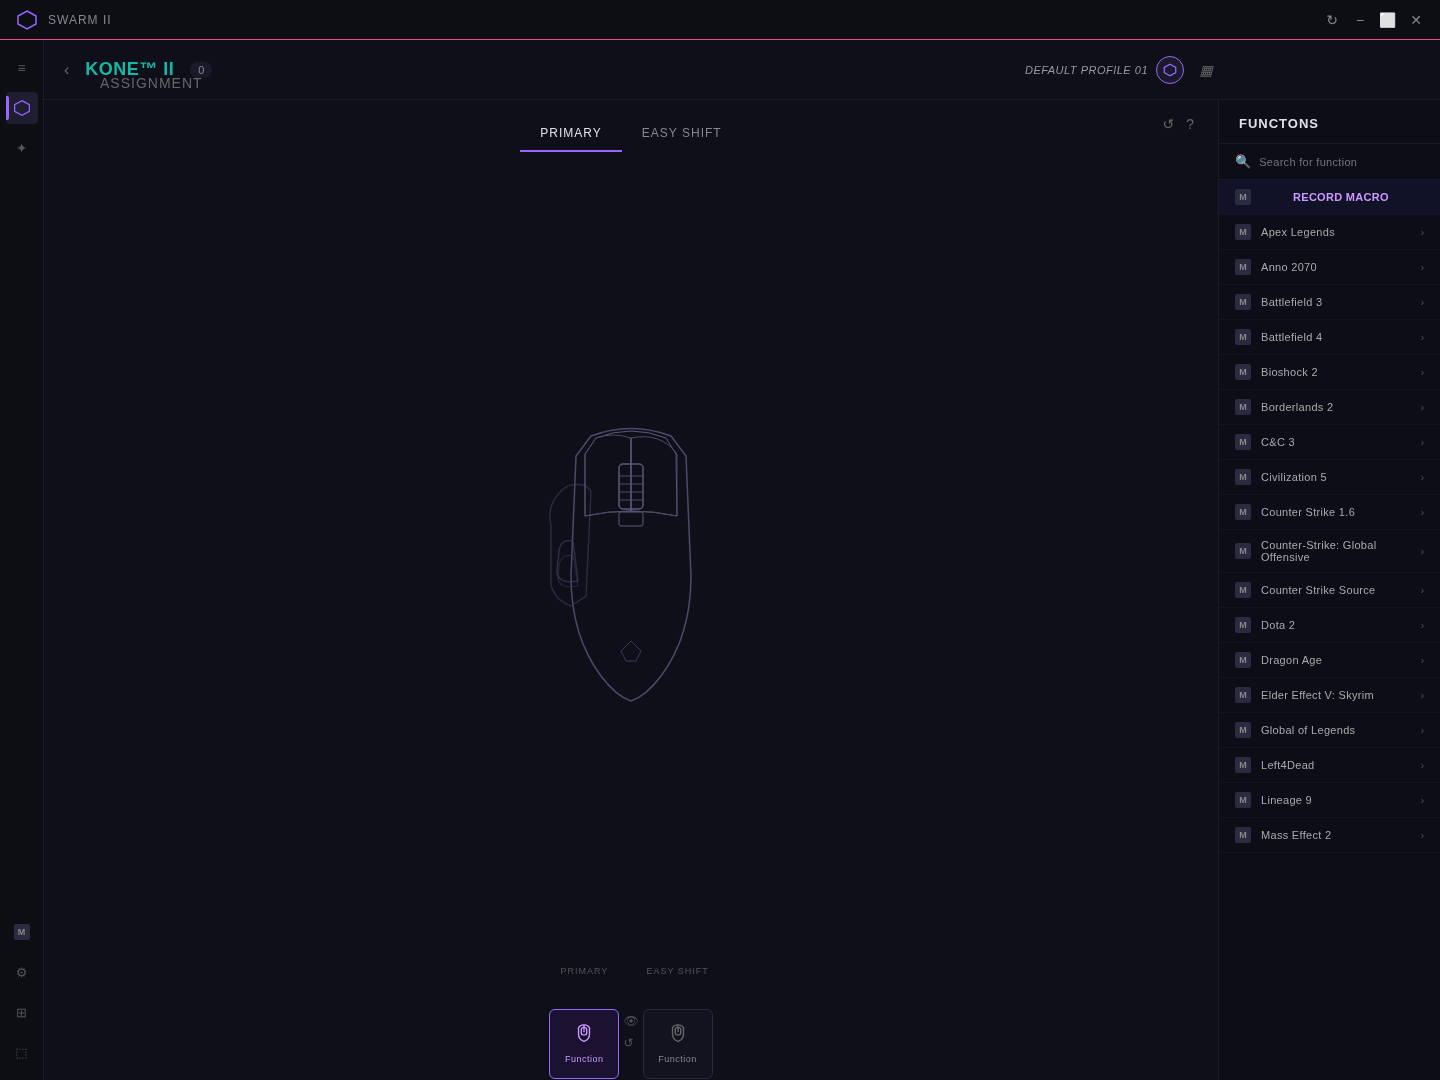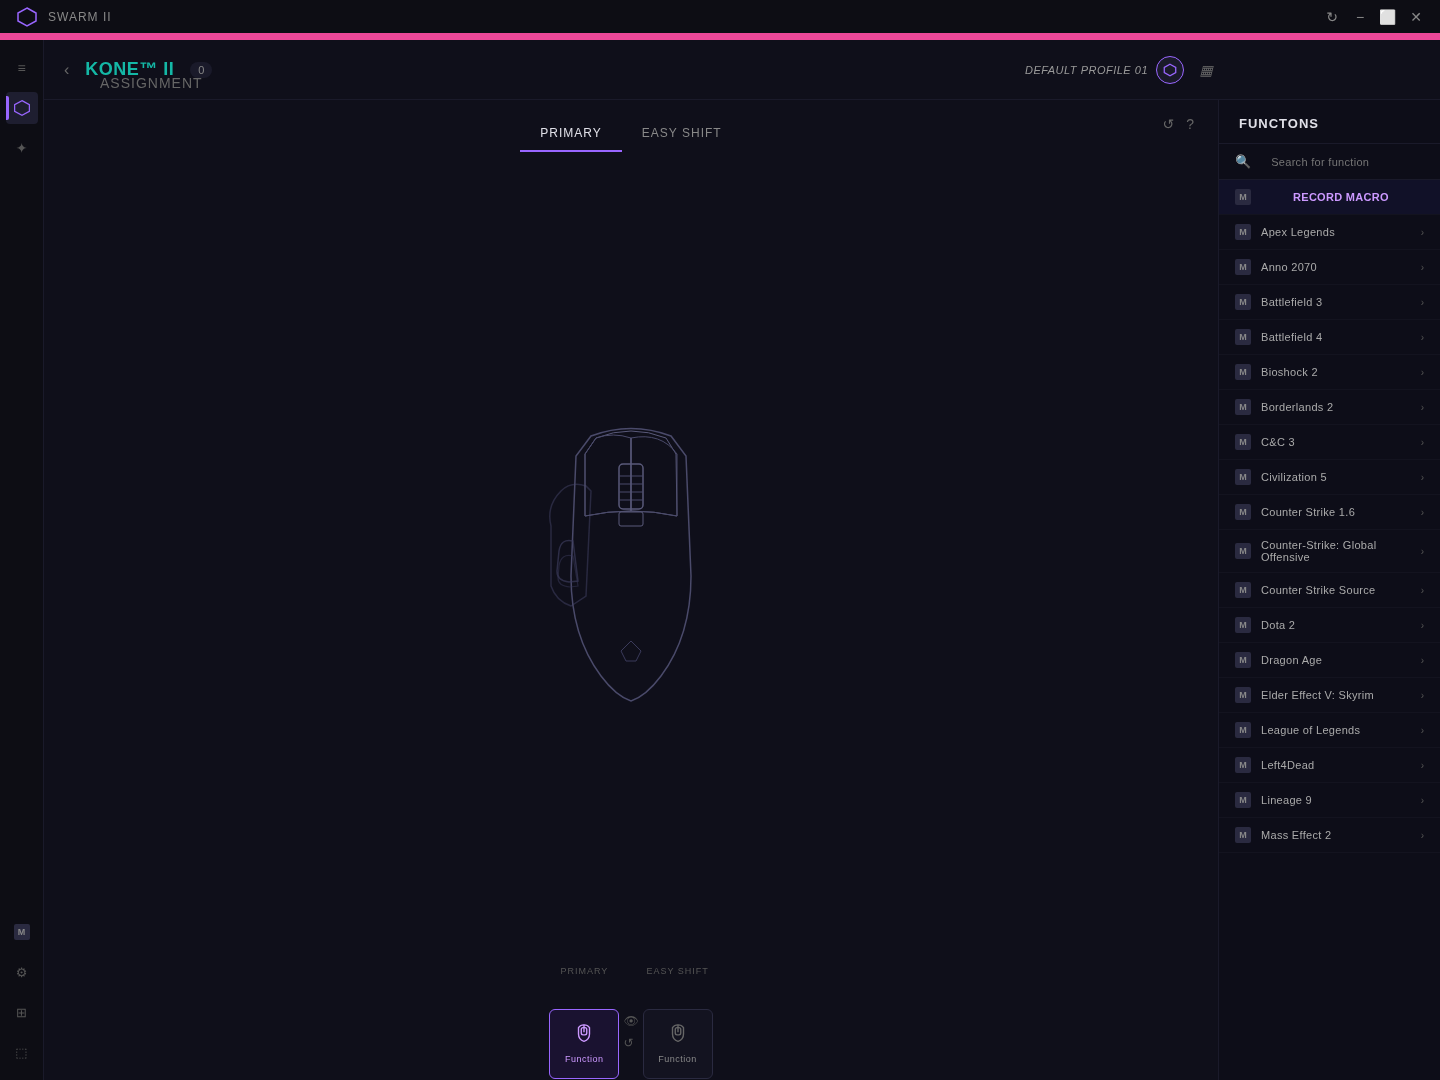--- a/index.html
+++ b/index.html
@@ -12,21 +12,21 @@
       overflow: hidden;
     }
 
     
     .title-bar {
       height: 40px;
       background: #0d0d14;
       display: flex;
       align-items: center;
       padding: 0 16px;
-      border-bottom: 7px solid #ec4899;
+      border-bottom: 1px solid #ec4899;
       position: relative;
     }
     .title-bar-logo {
       width: 22px;
       height: 22px;
       margin-right: 10px;
     }
     .title-bar-name {
       font-size: 12px;
       color: #888;
@@ -316,21 +316,20 @@
       font-size: 13px;
     }
     .search-input-fn {
       background: transparent;
       border: none;
       outline: none;
       color: #999;
       font-size: 11px;
       width: 100%;
       letter-spacing: 0.3px;
-      margin-left: 12px;
     }
     .functions-list {
       flex: 1;
       overflow-y: auto;
       overflow-x: hidden;
     }
     .functions-list::-webkit-scrollbar {
       width: 4px;
     }
     .functions-list::-webkit-scrollbar-track {
@@ -622,21 +621,21 @@
               <span class="fn-name">Dragon Age</span>
               <span class="fn-expand">›</span>
             </div>
             <div class="fn-item">
               <div class="fn-m-badge">M</div>
               <span class="fn-name">Elder Effect V: Skyrim</span>
               <span class="fn-expand">›</span>
             </div>
             <div class="fn-item">
               <div class="fn-m-badge">M</div>
-              <span class="fn-name">League of Legends</span>
+              <span class="fn-name">Global of Legends</span>
               <span class="fn-expand">›</span>
             </div>
             <div class="fn-item">
               <div class="fn-m-badge">M</div>
               <span class="fn-name">Left4Dead</span>
               <span class="fn-expand">›</span>
             </div>
             <div class="fn-item">
               <div class="fn-m-badge">M</div>
               <span class="fn-name">Lineage 9</span>

